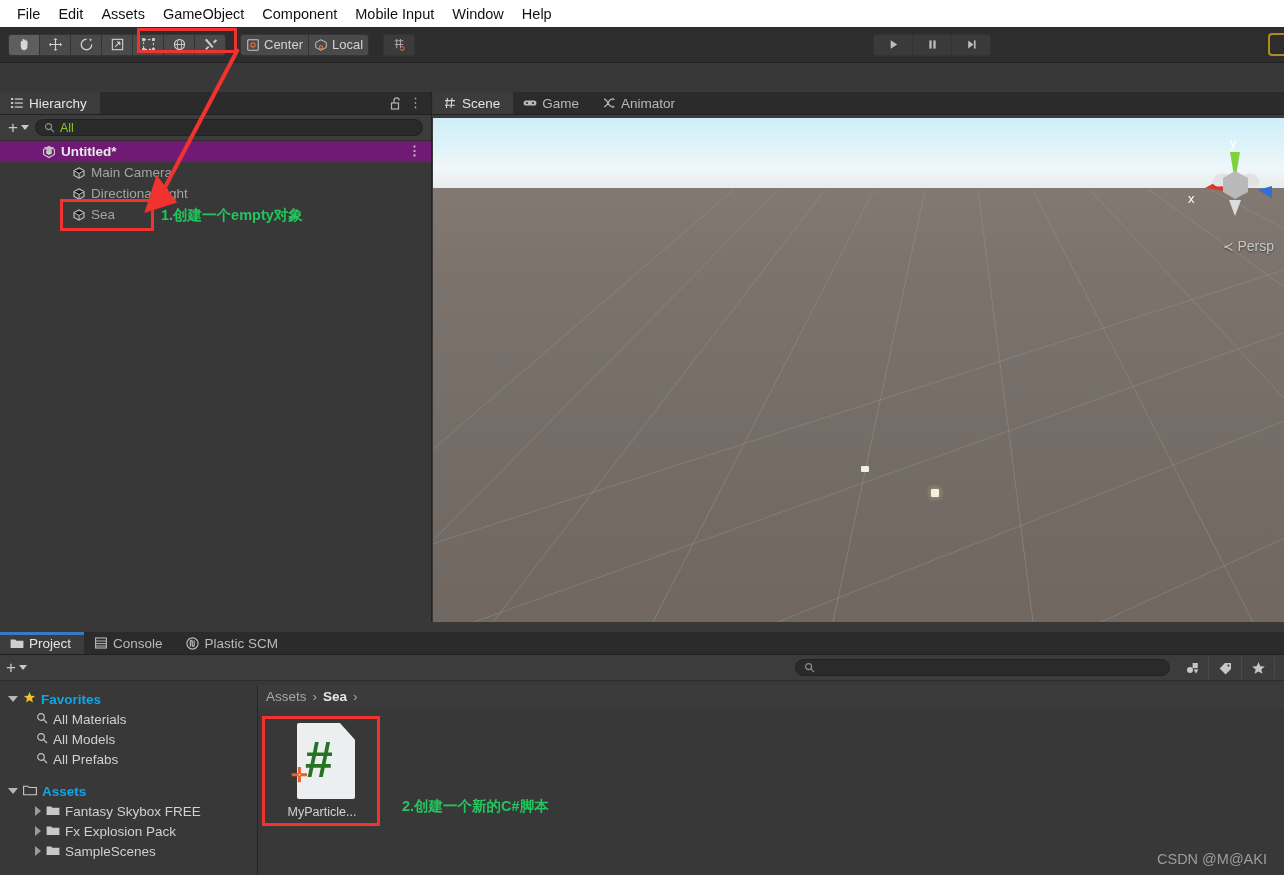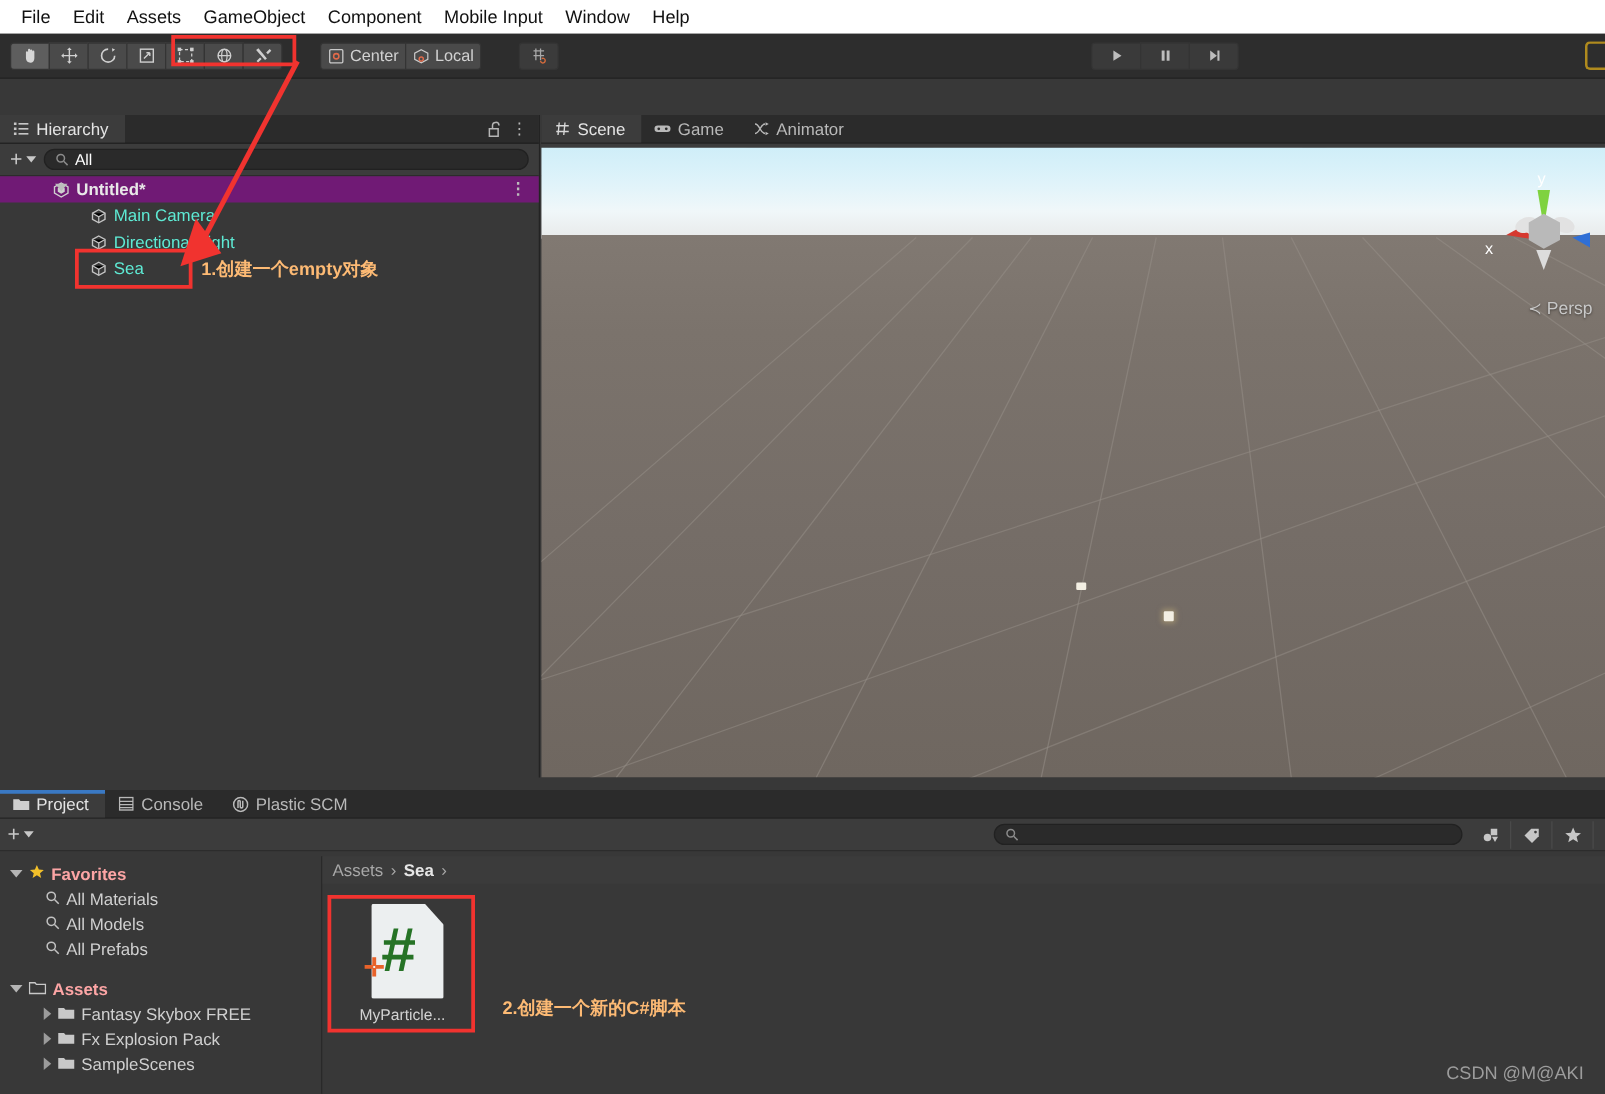--- a/index.html
+++ b/index.html
@@ -41,21 +41,21 @@
     border-bottom: 1px solid #232323; position: relative;
   }
   .tgroup { display: flex; align-items: center; }
   .tbtn {
     height: 22px; min-width: 32px; background: #4a4a4a;
     border: 1px solid #343434; margin-right: -1px;
     display: flex; align-items: center; justify-content: center;
     color: #c4c4c4; font-size: 12.5px; padding: 0 5px;
   }
   .tbtn.first { border-radius: 3px 0 0 3px; text-align: center; }
-  .tbtn.last { border-radius: 0 3px 3px 0; margin-right: 16px; }
+  .tbtn.last { border-radius: 0 3px 3px 0; margin-right: 0; }
   .tbtn.solo { border-radius: 3px; margin-right: 0; }
   .tbtn.active { background: #5e5e5e; }
   .tbtn.dark { background: #3b3b3b; }
   .tbtn-label { margin-left: 4px; color: #d2d2d2; font-size: 13px; }
   .tgap { width: 14px; }
   .play-group { position: absolute; left: 873px; display: flex; }
   .play-group .tbtn { min-width: 40px; background: #3a3a3a; }
   .cloud-btn {
     position: absolute; right: 0; top: 6px;
     width: 16px; height: 23px; border: 2px solid #b08b1e;
@@ -91,26 +91,26 @@
   .hier-kebab { position: absolute; right: 9px; top: 3px; color: #b5b5b5; letter-spacing: 0; font-size: 13px; line-height: 16px;}
   .hier-toolbar {
     height: 26px; background: #3c3c3c; display: flex; align-items: center;
     padding: 0 8px; gap: 6px; border-bottom: 1px solid #2c2c2c;
   }
   .plus-drop { display: flex; align-items: center; color: #c8c8c8; font-size: 17px; gap: 3px; }
   .caret-down { width: 0; height: 0; border-left: 4px solid transparent; border-right: 4px solid transparent; border-top: 5px solid #c8c8c8; }
   .search-pill {
     flex: 1; height: 17px; background: #2a2a2a; border: 1px solid #212121;
     border-radius: 9px; display: flex; align-items: center; padding: 0 8px; gap: 5px;
-    color: #ffffff; font-size: 12.5px;
+    color: #84cc16; font-size: 12.5px;
   }
   .hier-rows { padding-top: 0; }
   .hrow {
     height: 21px; display: flex; align-items: center; font-size: 13.5px;
-    color: #5eead4; padding-left: 36px; position: relative;
+    color: #a3a3a3; padding-left: 36px; position: relative;
   }
   .hrow.scene-root { background: #701a75; color: #e8e8e8; font-weight: bold; padding-left: 42px; }
   .hrow .disc { position: absolute; left: 44px; top: 6px; width: 0; height: 0;
     border-left: 5px solid transparent; border-right: 5px solid transparent; border-top: 6px solid #bdbdbd; }
   .hrow .go-icon { margin-right: 5px; display: inline-flex; }
   .hrow.child { padding-left: 72px; }
   .scene-kebab { position: absolute; right: 10px; top: 2px; color: #bbb; font-size: 13px; }
 
   
   .sceneview {
@@ -160,21 +160,21 @@
   .proj-search {
     position: absolute; left: 795px; width: 375px; height: 17px; background: #2a2a2a;
     border: 1px solid #212121; border-radius: 9px; display: flex; align-items: center;
     padding: 0 8px; gap: 5px; color: #787878; font-size: 12px;
   }
   .proj-filters { position: absolute; left: 1176px; display: flex; align-items: center; }
   .fbtn { width: 33px; height: 22px; display: flex; align-items: center; justify-content: center; color: #c6c6c6; border-right: 1px solid #4a4a4a; }
   .proj-body { position: absolute; top: 53px; left: 0; width: 1284px; height: 282px; display: flex; }
   .proj-tree { width: 258px; background: #383838; border-right: 1px solid #242424; padding-top: 4px; }
   .trow { height: 20px; display: flex; align-items: center; font-size: 13.5px; color: #d0d0d0; padding-left: 8px; gap: 5px; }
-  .trow.bold { font-weight: bold; color: #fca5a5; }
+  .trow.bold { font-weight: bold; color: #0ea5e9; }
   .trow.indent { padding-left: 36px; }
   .trow.indent2 { padding-left: 20px; }
   .tri { width: 0; height: 0; border-left: 5px solid transparent; border-right: 5px solid transparent; border-top: 6px solid #b5b5b5; flex: 0 0 auto; }
   .tri.right { border: none; border-top: 5px solid transparent; border-bottom: 5px solid transparent; border-left: 6px solid #9b9b9b; }
   .tspacer { width: 10px; flex: 0 0 auto; }
   .proj-content { flex: 1; background: #383838; position: relative; }
   .breadcrumb {
     height: 22px; display: flex; align-items: center; gap: 6px; padding-left: 8px;
     font-size: 13.5px; color: #a8a8a8; background: #3b3b3b;
   }
@@ -186,21 +186,21 @@
     width: 58px; height: 76px; background: #eceff0; position: absolute; left: 8px; top: 2px;
     border-radius: 2px;
     clip-path: polygon(0 0, 74% 0, 100% 22%, 100% 100%, 0 100%);
   }
   .cs-hash { position: absolute; left: 16px; top: 14px; font-size: 50px; line-height: 50px; color: #267326; font-weight: bold; font-family: "Liberation Sans", sans-serif; }
   .cs-plus { position: absolute; left: 2px; top: 44px; color: #e8622a; font-size: 20px; font-weight: bold; line-height: 1; }
   .asset-label { color: #d2d2d2; font-size: 12.5px; }
 
   
   .anno-box { position: absolute; border: 3px solid #f1332f; pointer-events: none; }
-  .anno-text { position: absolute; color: #fdba74; font-size: 14.5px; font-weight: bold; white-space: nowrap; }
+  .anno-text { position: absolute; color: #22c55e; font-size: 14.5px; font-weight: bold; white-space: nowrap; }
   .anno-arrow { position: absolute; pointer-events: none; }
   .watermark { position: absolute; right: 17px; bottom: 8px; color: #9c9c9c; font-size: 14.5px; }
 </style>
 </head>
 <body>
 
 <div id="app">
 
 
   <div class="menubar">

